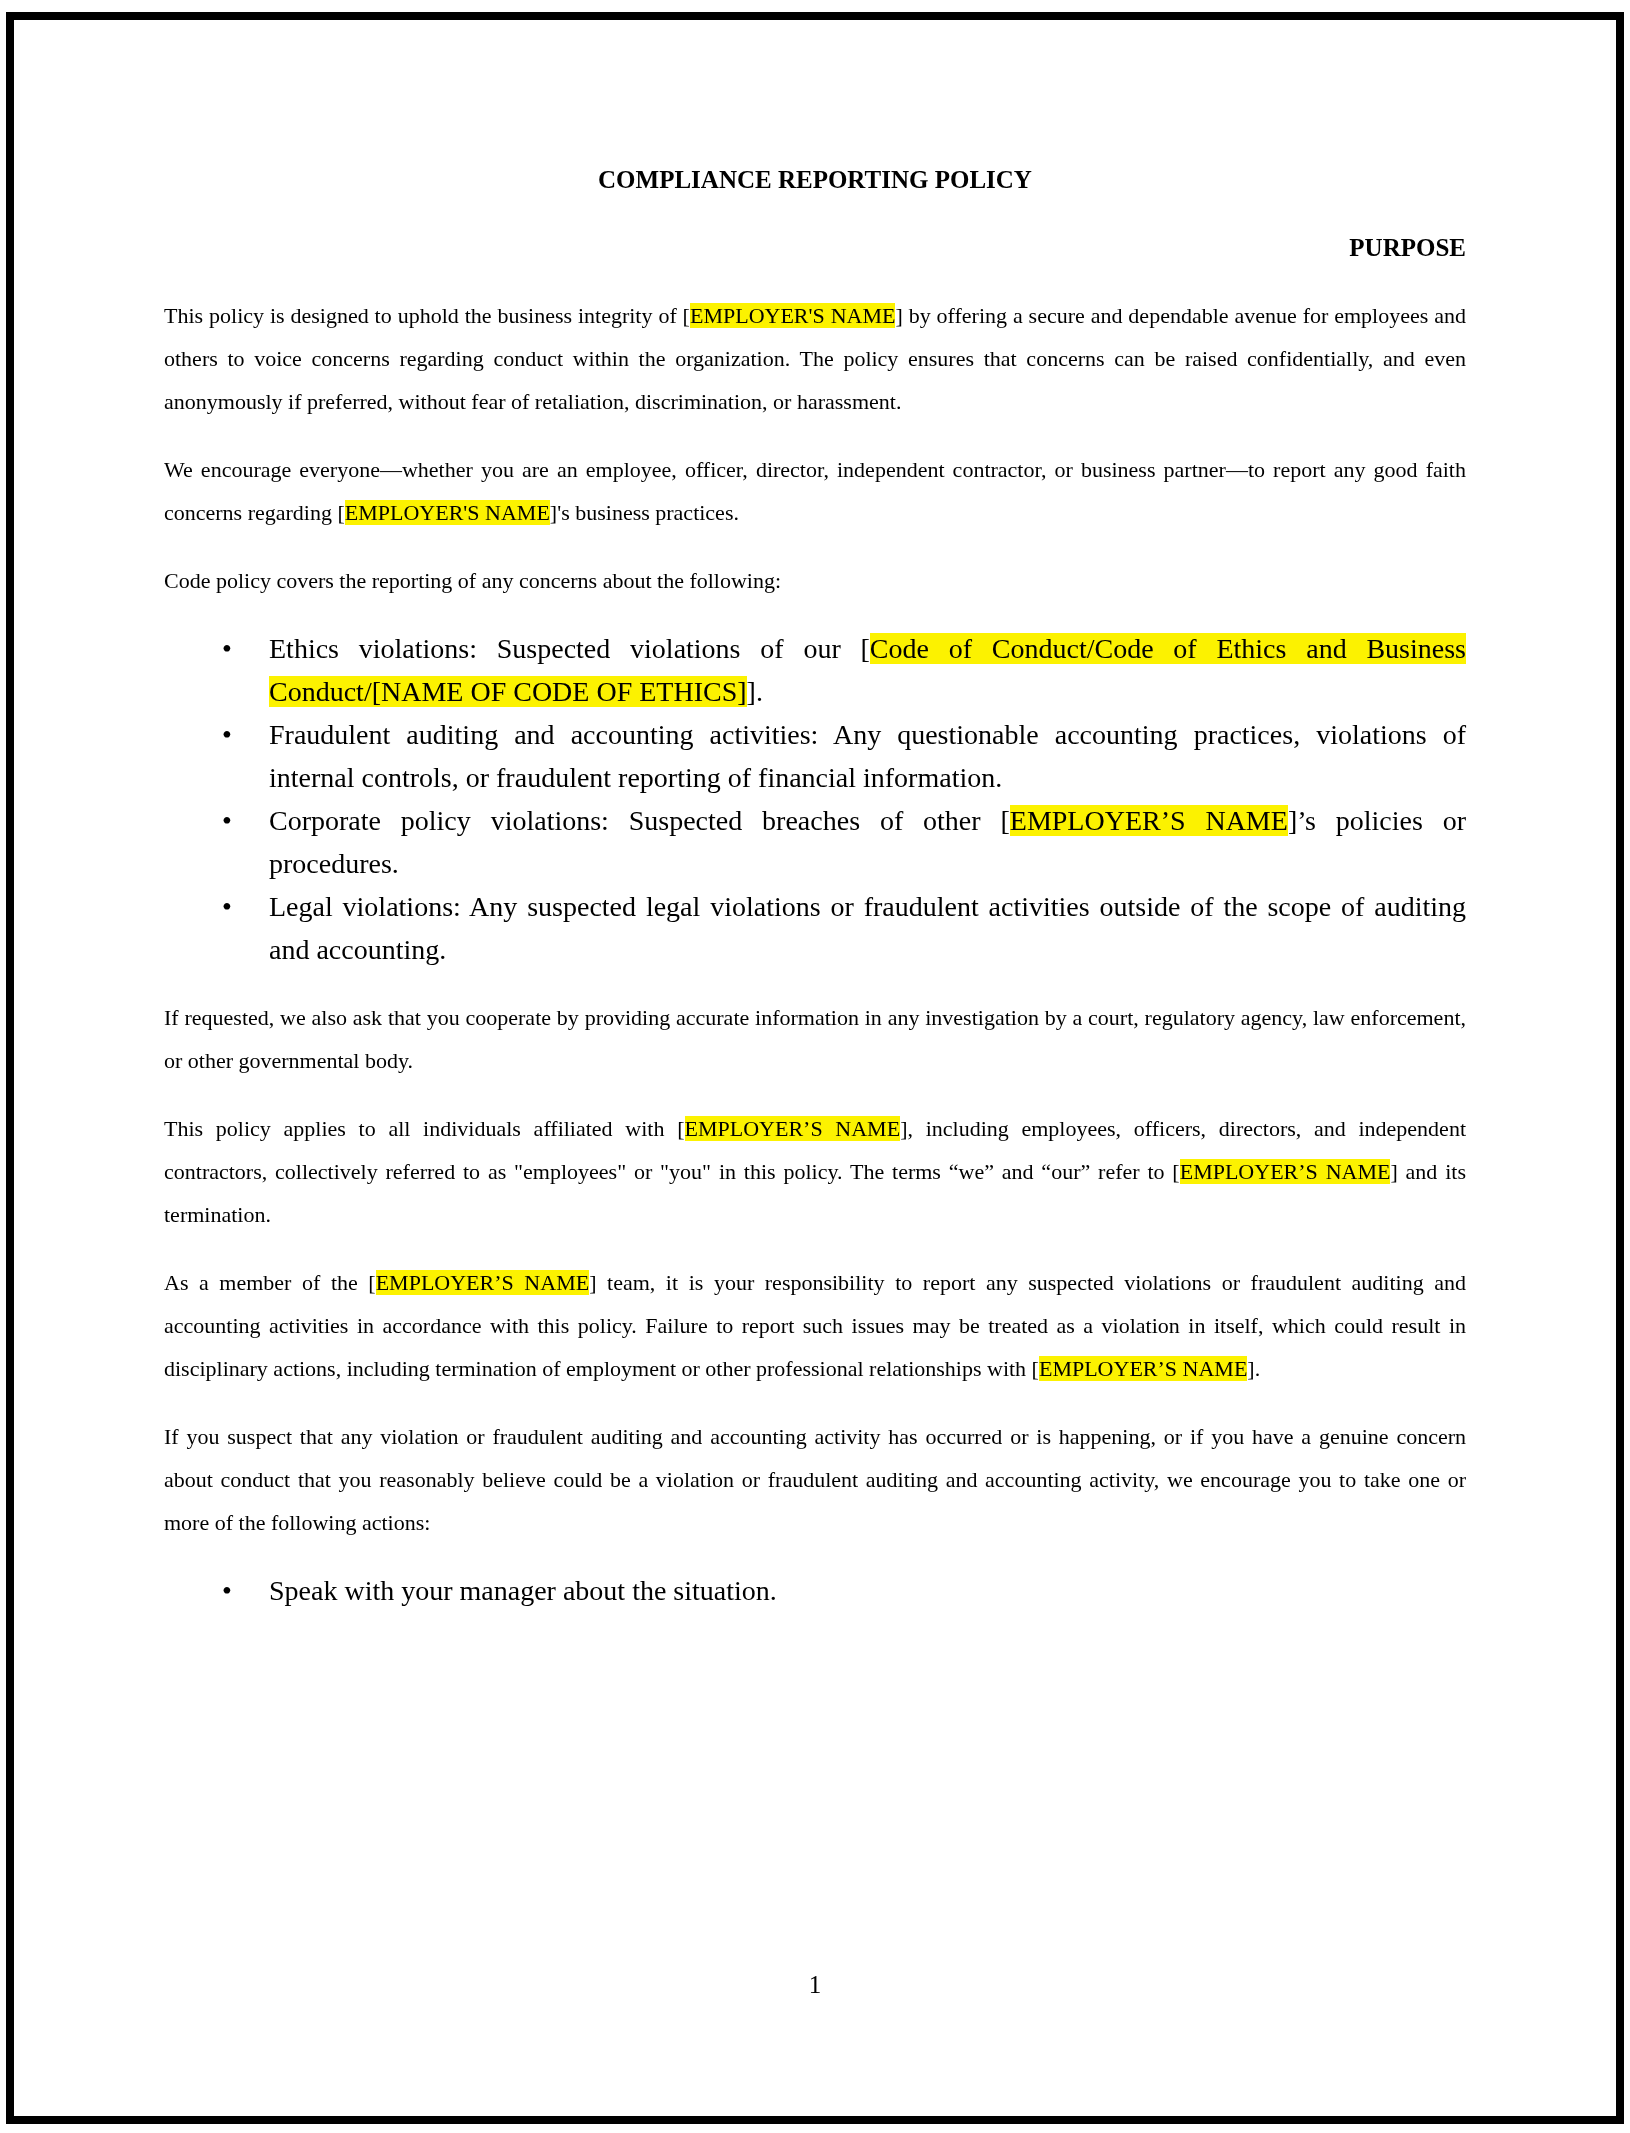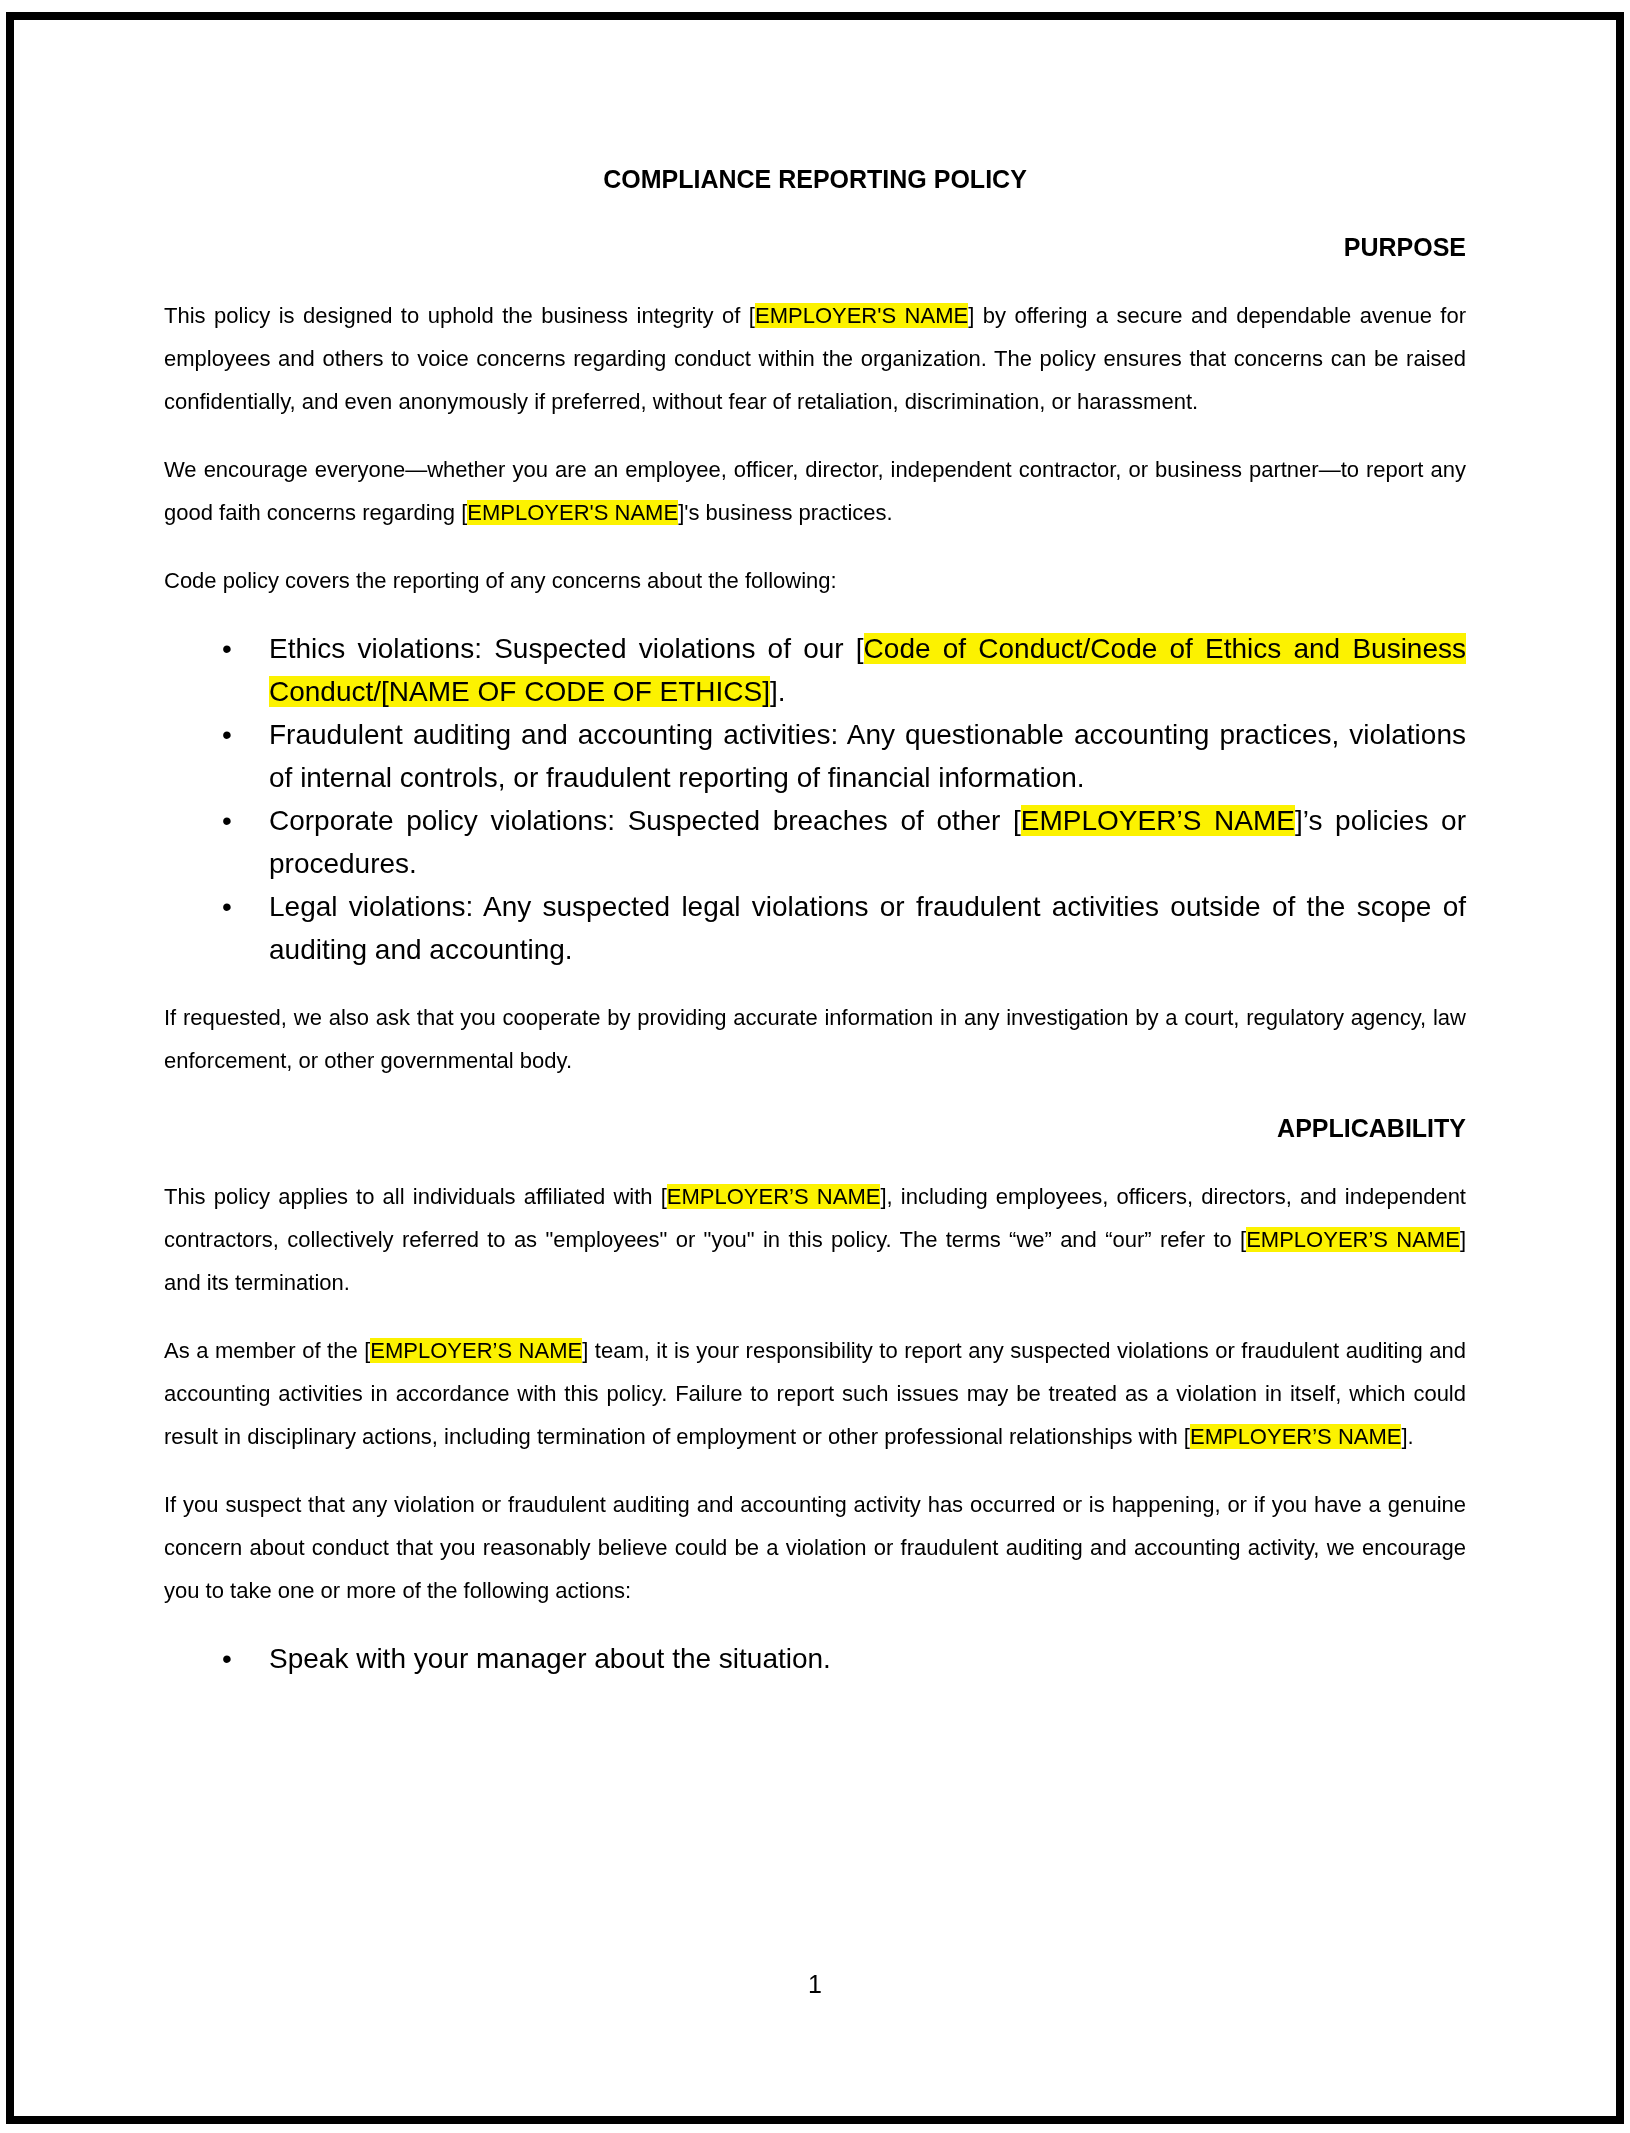--- a/index.html
+++ b/index.html
@@ -6,21 +6,21 @@
     margin: 0;
     padding: 0;
     background: #ffffff;
   }
   .page {
     position: relative;
     width: 1630px;
     height: 2132px;
     background: #ffffff;
     color: #000000;
-    font-family: Liberation Sans, sans-serif;
+    font-family: Liberation Serif, serif;
     overflow: hidden;
   }
   .frame {
     position: absolute;
     left: 6px;
     top: 12px;
     right: 6px;
     bottom: 8px;
     border: 8px solid #000000;
     box-sizing: border-box;
@@ -95,21 +95,20 @@
 
     <ul class="doc-list">
       <li><span>Ethics violations: Suspected violations of our [</span><span class="hl">Code of Conduct/Code of Ethics and Business Conduct/[NAME OF CODE OF ETHICS]</span><span>].</span></li>
       <li><span>Fraudulent auditing and accounting activities: Any questionable accounting practices, violations of internal controls, or fraudulent reporting of financial information.</span></li>
       <li><span>Corporate policy violations: Suspected breaches of other [</span><span class="hl">EMPLOYER’S NAME</span><span>]’s policies or procedures.</span></li>
       <li><span>Legal violations: Any suspected legal violations or fraudulent activities outside of the scope of auditing and accounting.</span></li>
     </ul>
 
     <p class="doc-para"><span>If requested, we also ask that you cooperate by providing accurate information in any investigation by a court, regulatory agency, law enforcement, or other governmental body.</span></p>
 
-    <h2 class="doc-heading">APPLICABILITY</h2>
 
     <p class="doc-para"><span>This policy applies to all individuals affiliated with [</span><span class="hl">EMPLOYER’S NAME</span><span>], including employees, officers, directors, and independent contractors, collectively referred to as "employees" or "you" in this policy. The terms “we” and “our” refer to [</span><span class="hl">EMPLOYER’S NAME</span><span>] and its termination.</span></p>
 
     <p class="doc-para"><span>As a member of the [</span><span class="hl">EMPLOYER’S NAME</span><span>] team, it is your responsibility to report any suspected violations or fraudulent auditing and accounting activities in accordance with this policy. Failure to report such issues may be treated as a violation in itself, which could result in disciplinary actions, including termination of employment or other professional relationships with [</span><span class="hl">EMPLOYER’S NAME</span><span>].</span></p>
 
 
     <p class="doc-para"><span>If you suspect that any violation or fraudulent auditing and accounting activity has occurred or is happening, or if you have a genuine concern about conduct that you reasonably believe could be a violation or fraudulent auditing and accounting activity, we encourage you to take one or more of the following actions:</span></p>
 
     <ul class="doc-list">
       <li><span>Speak with your manager about the situation.</span></li>

